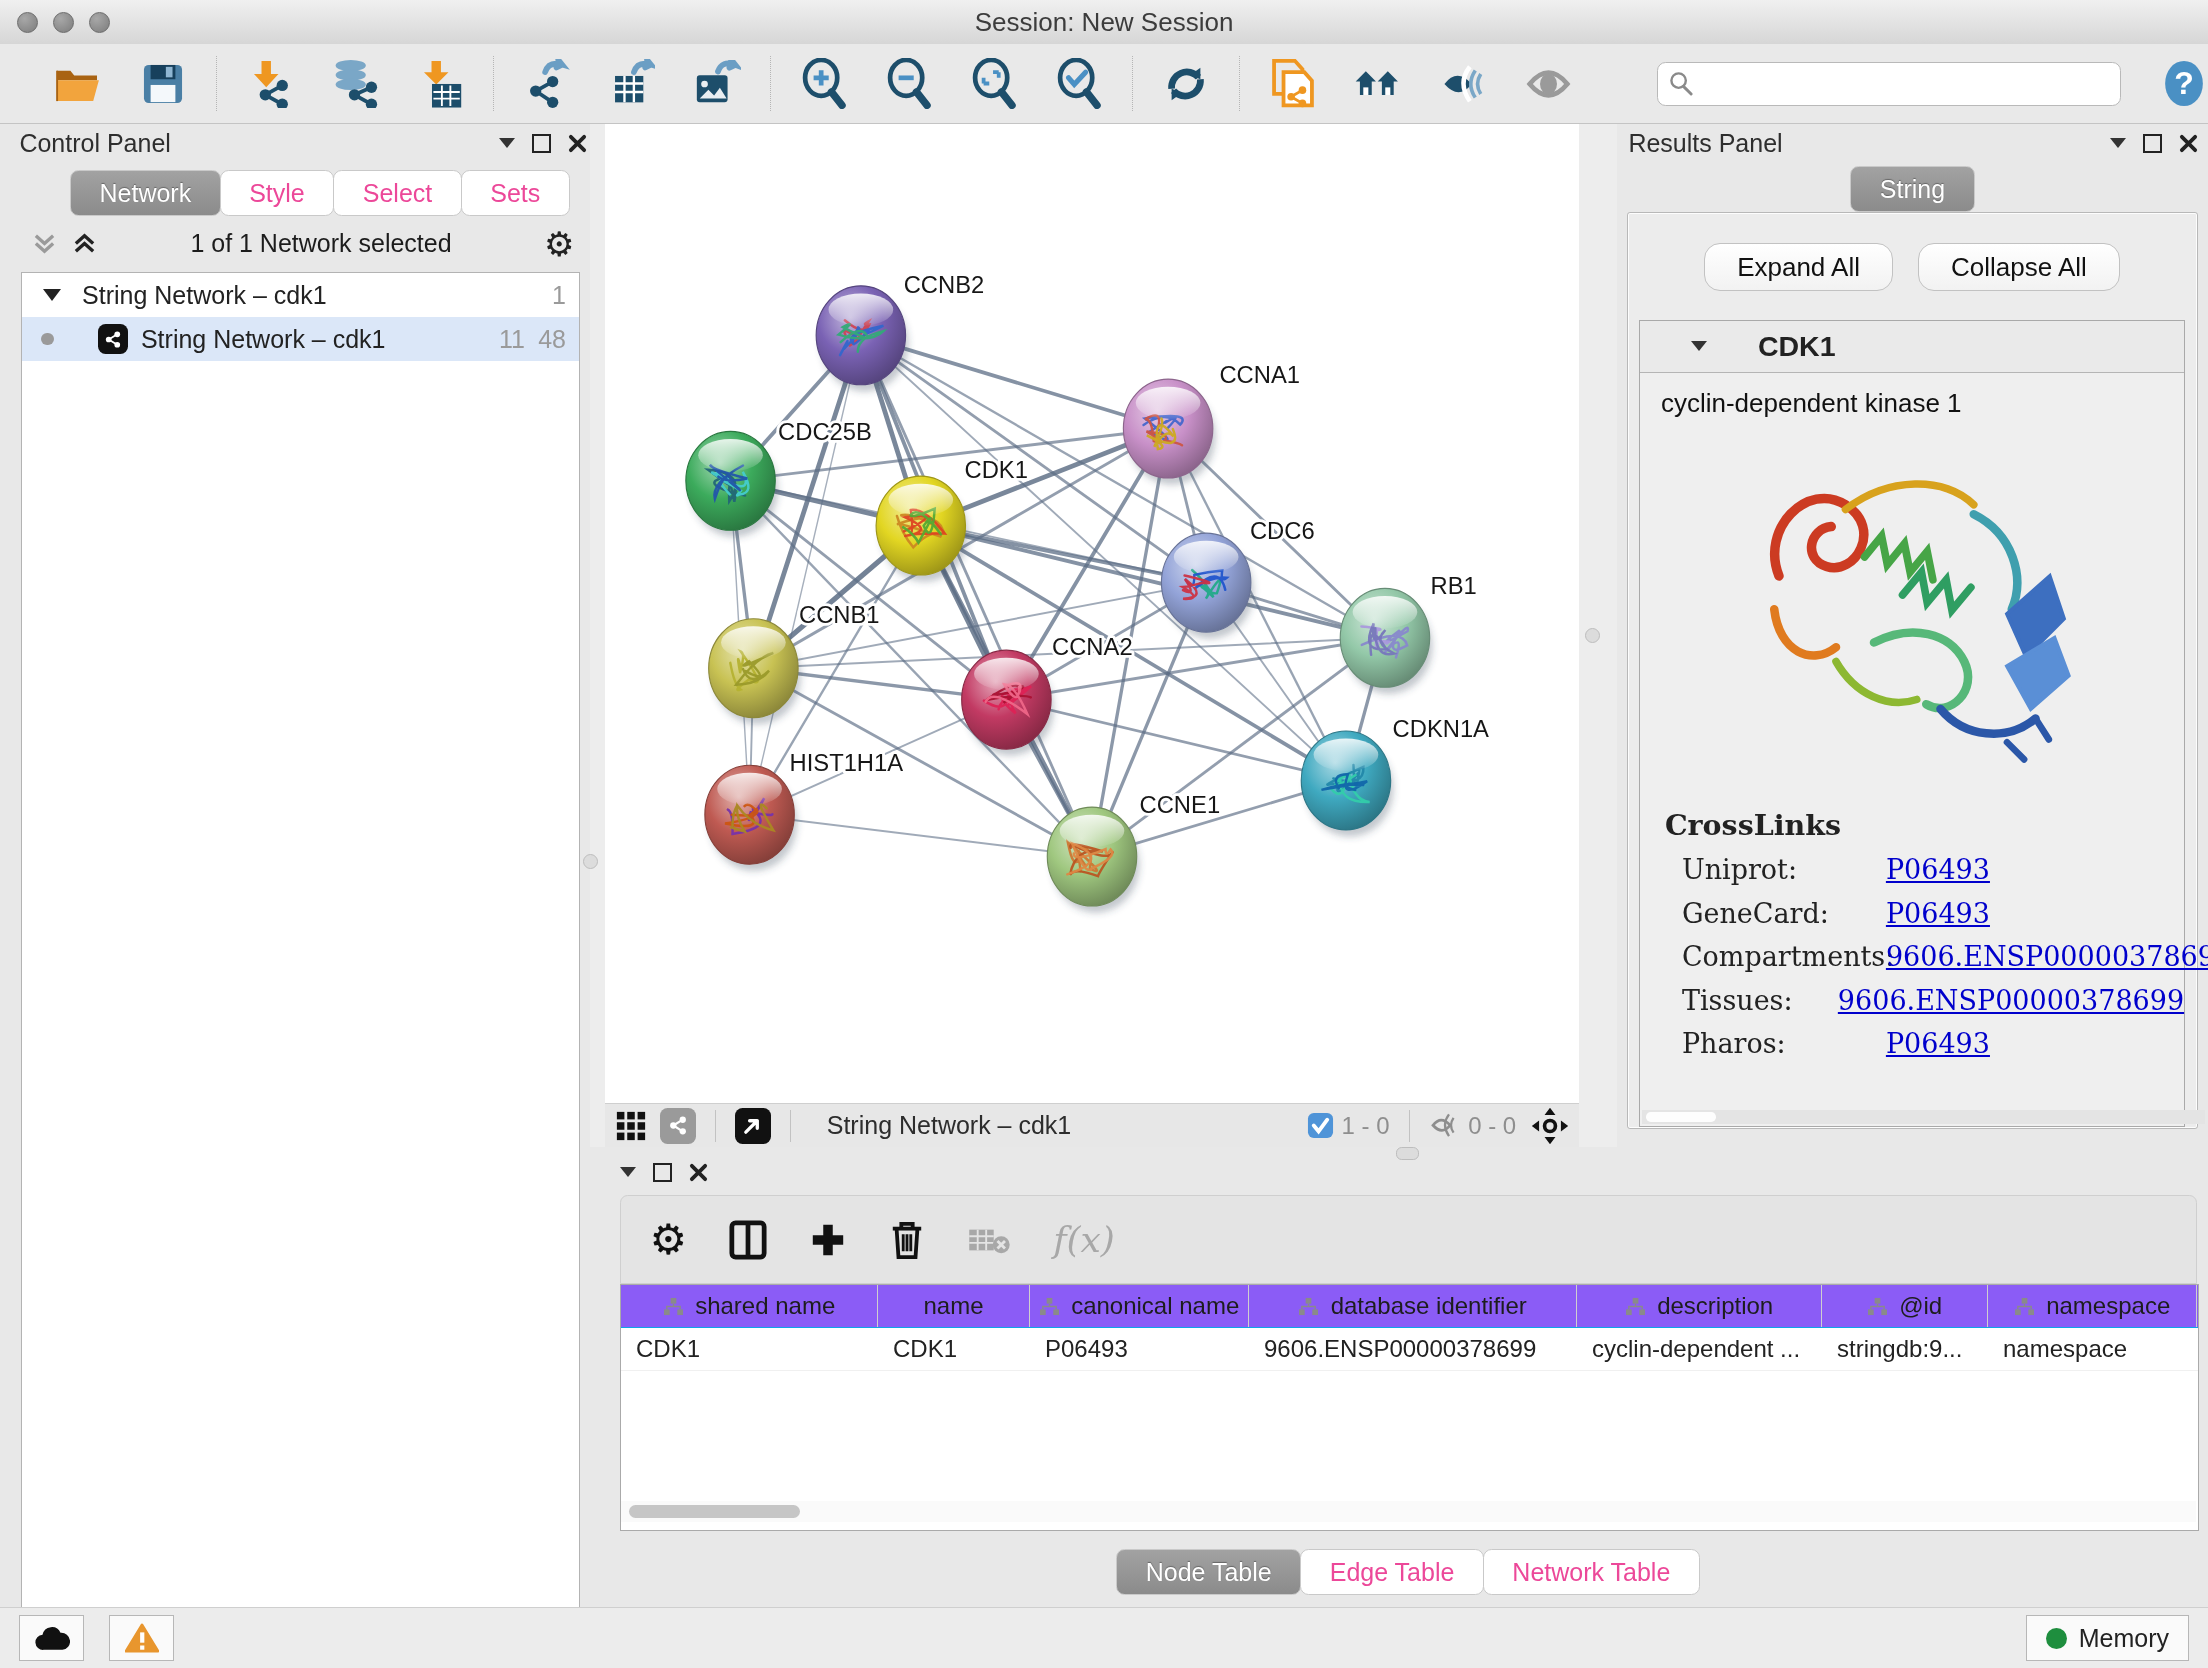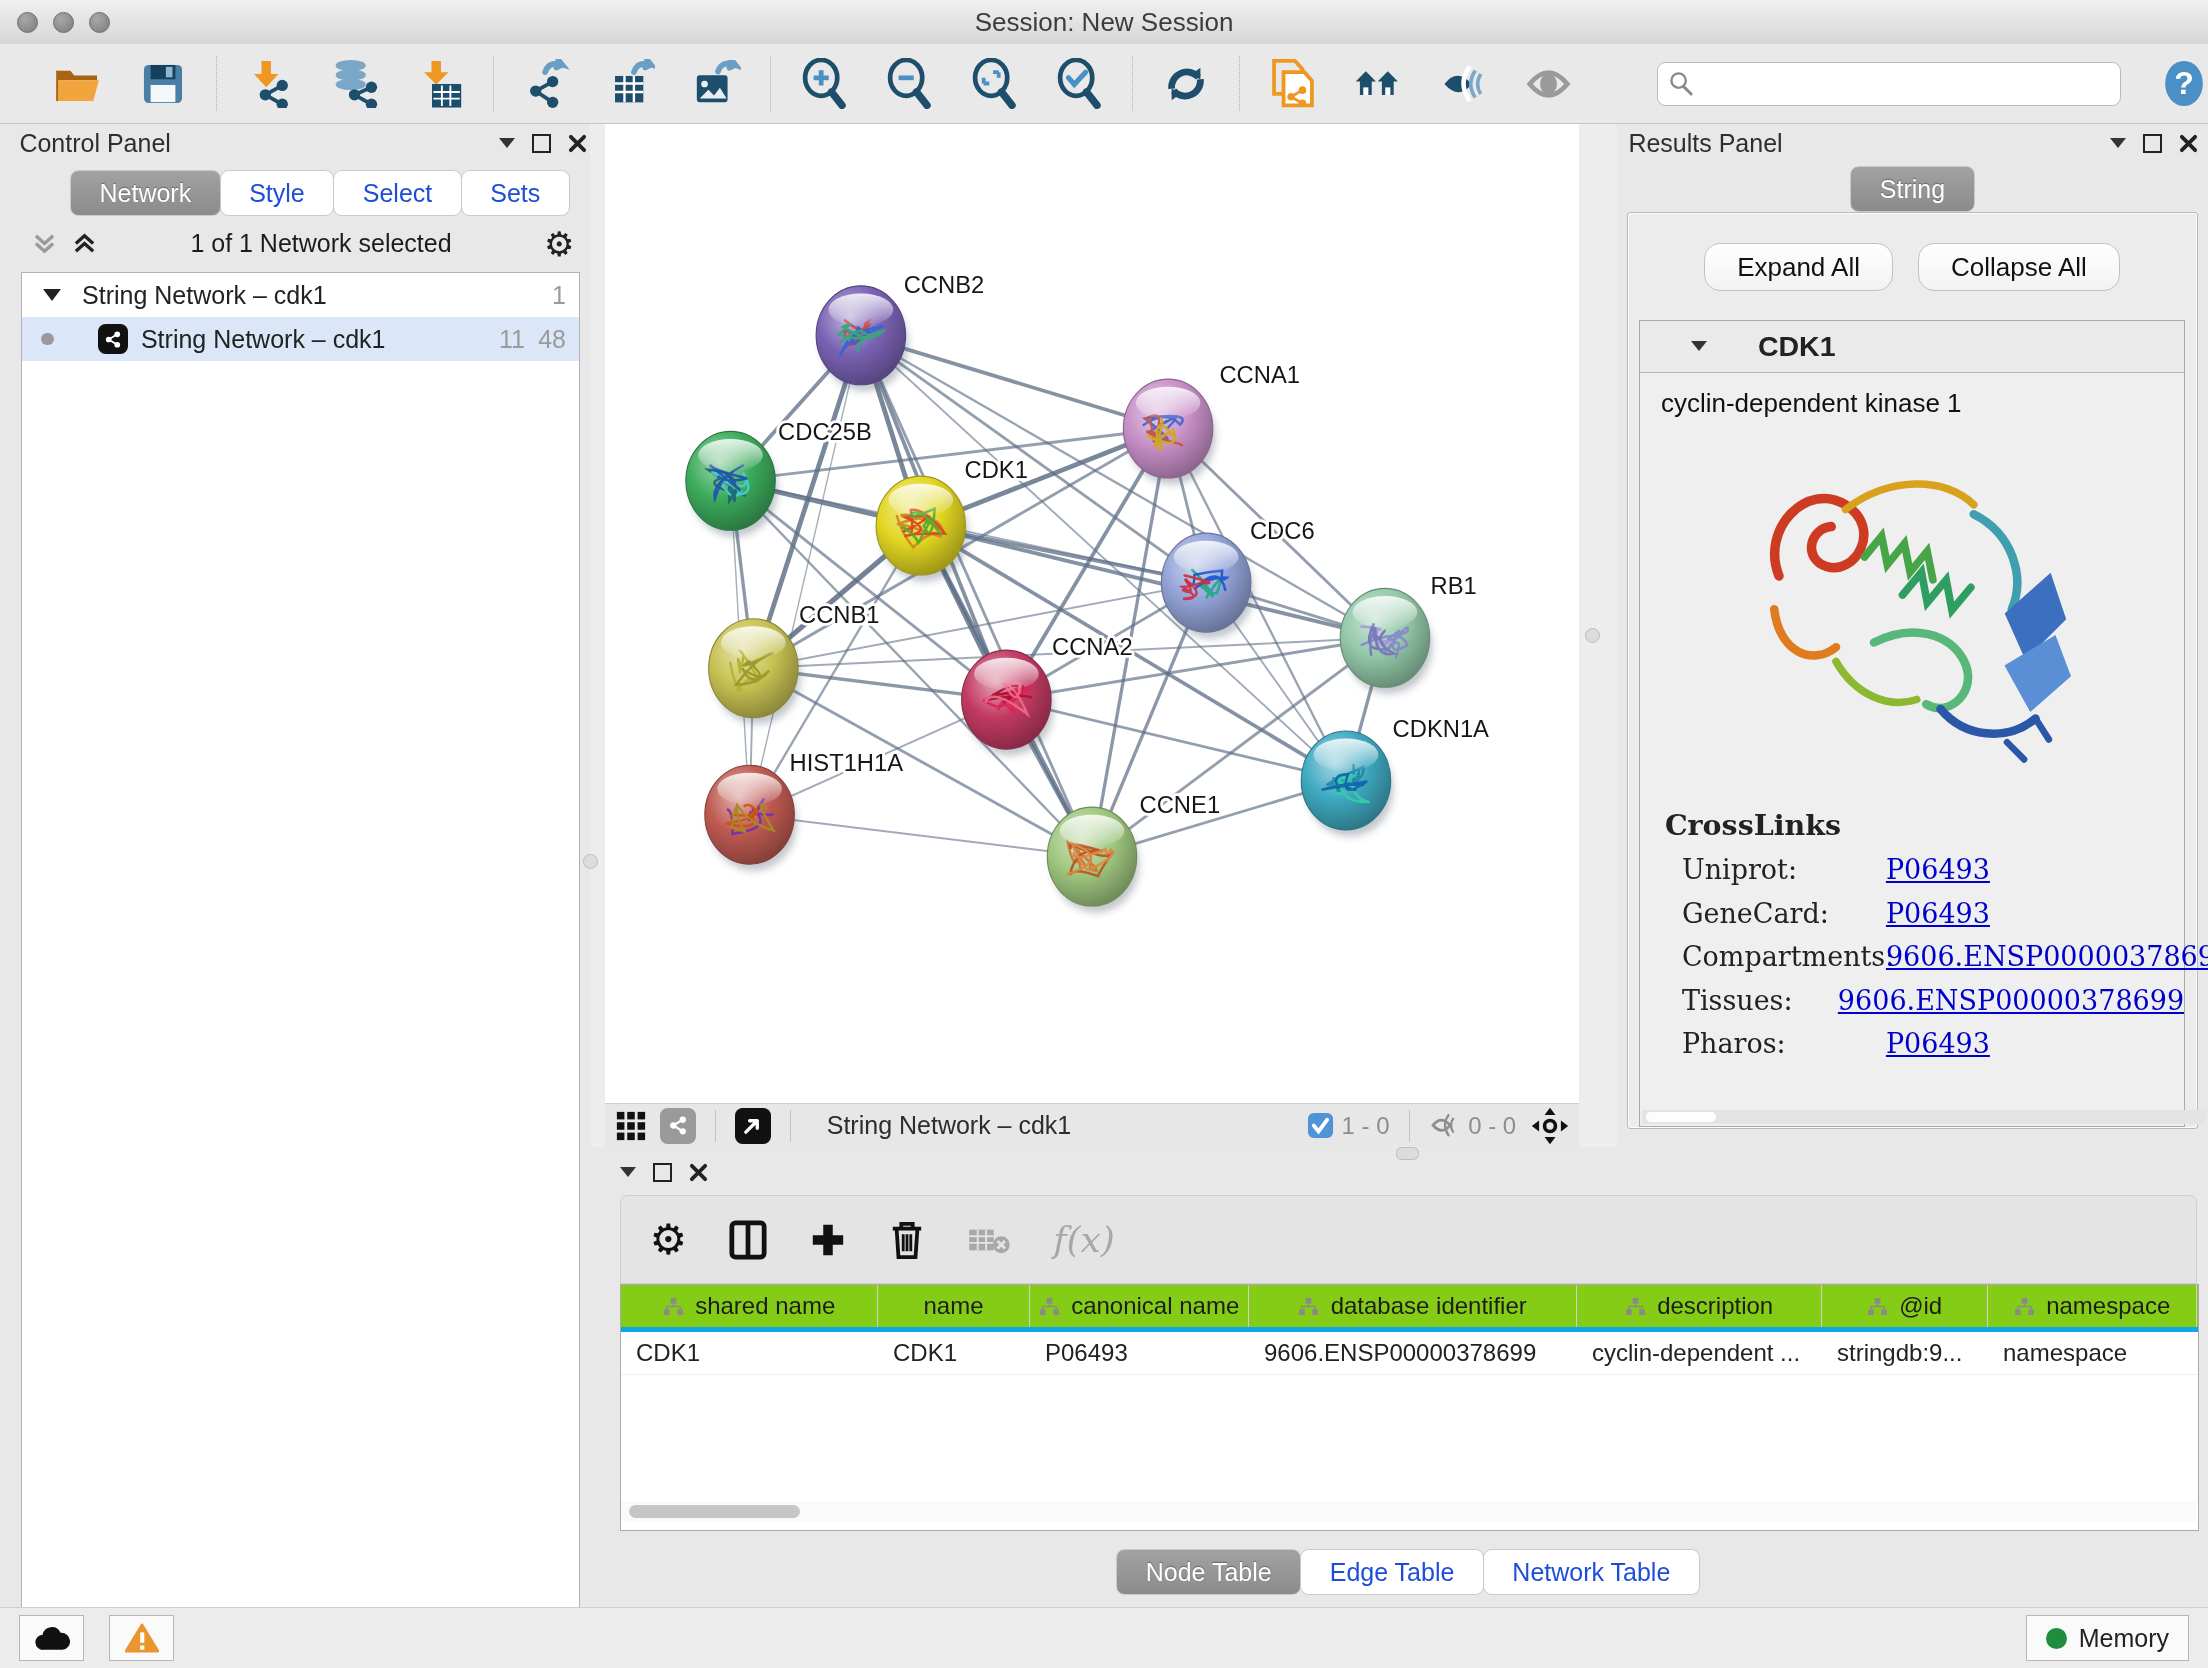--- a/index.html
+++ b/index.html
@@ -29,21 +29,21 @@
 
   
   .panel-head{display:flex;align-items:center;height:38px;padding:0 11.4px;}
   .panel-head .pt{font-size:25px;color:#2e2e2e;flex:1;}
   .winicons{display:flex;align-items:center;gap:17px;}
   .tri{width:0;height:0;border-left:8.6px solid transparent;border-right:8.6px solid transparent;
        border-top:10.5px solid #333;}
   .sqr{width:15px;height:15px;border:2.4px solid #222;background:transparent;}
   .tabs{display:flex;}
   .tab{height:44px;padding:0 28.5px;display:flex;align-items:center;justify-content:center;
-    font-size:25px;background:#fff;border:1px solid #c9c9c9;border-radius:8.6px;margin-left:-1px;color:#1d4ed8;cursor:pointer;}
+    font-size:25px;background:#fff;border:1px solid #c9c9c9;border-radius:8.6px;margin-left:-1px;color:#ec4899;cursor:pointer;}
   .tab.active{background:linear-gradient(#a2a2a2,#8b8b8b);color:#fff;text-shadow:0 -1px 1px #666;}
 
   
   .control-panel{position:absolute;left:8px;top:124px;width:590px;height:1465px;}
   .cp-tabs{position:absolute;left:63px;top:46px;}
   .cp-sub{position:absolute;left:7.6px;top:95px;width:574px;height:1489px;}
   .cp-subhead{display:flex;align-items:center;height:49px;padding:0 15px;}
   .cp-subhead .sel-summary{flex:1;text-align:center;font-size:25px;color:#1c1c1c;}
   .cp-list{position:absolute;left:5.7px;top:53px;width:557px;height:1335px;background:#fff;
     border:1px solid #b3b3b3;overflow:hidden;}
@@ -96,21 +96,21 @@
   .rp-scroll{position:absolute;left:1.9px;bottom:1.9px;height:13.3px;width:563px;background:#e4e4e4;}
   .rp-scroll .thumb{position:absolute;left:3.8px;top:1.9px;width:70px;height:9.5px;background:#fdfdfd;border-radius:4.8px;}
 
   
   .table-panel{position:absolute;left:620px;top:1153px;width:1588px;height:455px;}
   .tp-toolbar{position:absolute;left:0;top:42px;width:1577px;height:89px;background:#e4e4e4;
     border:1px solid #cfcfcf;border-radius:7.6px 7.6px 0 0;display:flex;align-items:center;gap:42px;
     padding-left:28.5px;box-sizing:border-box;}
   .tp-table{position:absolute;left:0;top:131px;width:1577px;height:245px;background:#fff;
     border:1px solid #aaa;overflow:hidden;}
-  .thead{display:flex;height:42px;background:#84cc16;border-bottom:5px solid #0ea5e9;}
+  .thead{display:flex;height:42px;background:#8b5cf6;border-bottom:1px solid #0ea5e9;}
   .th{display:flex;align-items:center;justify-content:center;gap:11.4px;font-size:24px;color:#1d1d1d;
     border-right:1px solid #cfcfcf;box-sizing:border-box;overflow:hidden;white-space:nowrap;cursor:pointer;}
   .trow{display:flex;height:42px;border-bottom:1px solid #f0f0f0;}
   .td{font-size:24px;display:flex;align-items:center;padding-left:15px;box-sizing:border-box;
       overflow:hidden;white-space:nowrap;}
   .tp-hscroll{position:absolute;left:1px;top:348px;width:1575px;height:21px;background:#fafafa;}
   .tp-hscroll .thumb{position:absolute;left:7.6px;top:3.8px;width:171px;height:13.3px;border-radius:7.6px;background:#c6c6c6;}
   .tp-tabs{position:absolute;left:0;top:396px;width:1577px;display:flex;justify-content:center;}
   .ticon{color:#111;}
   .fx{font-family:"DejaVu Serif",serif;font-style:italic;font-size:36px;color:#a8a8a8;}

